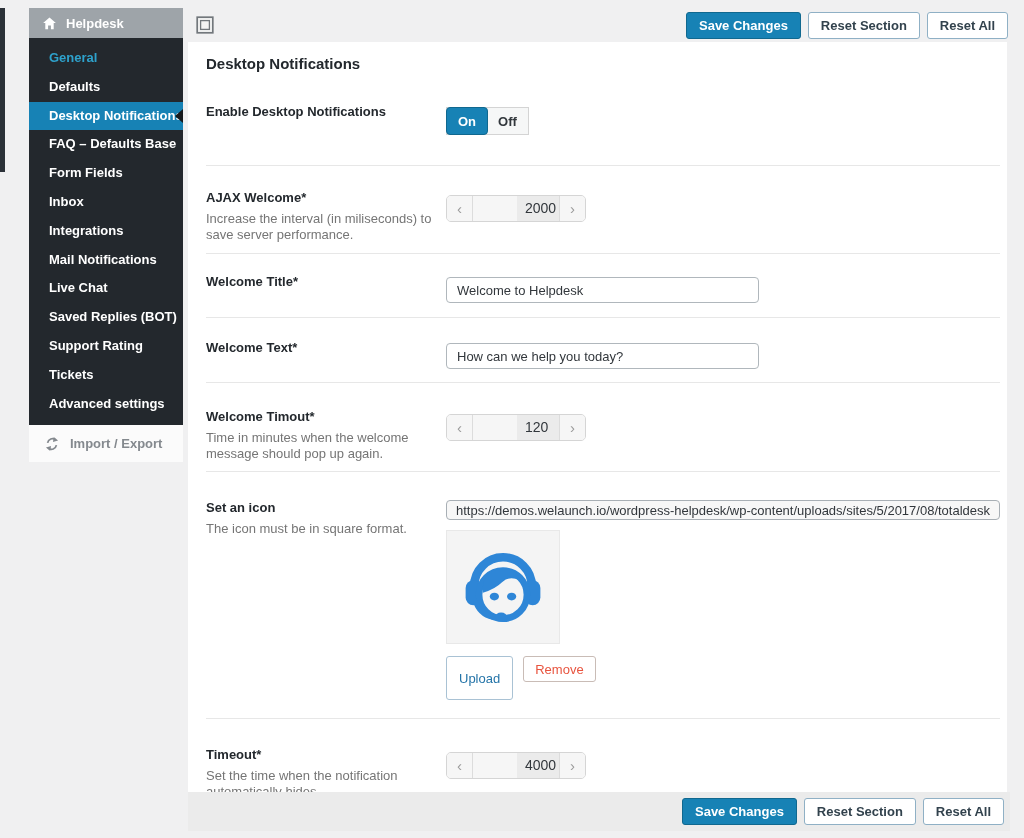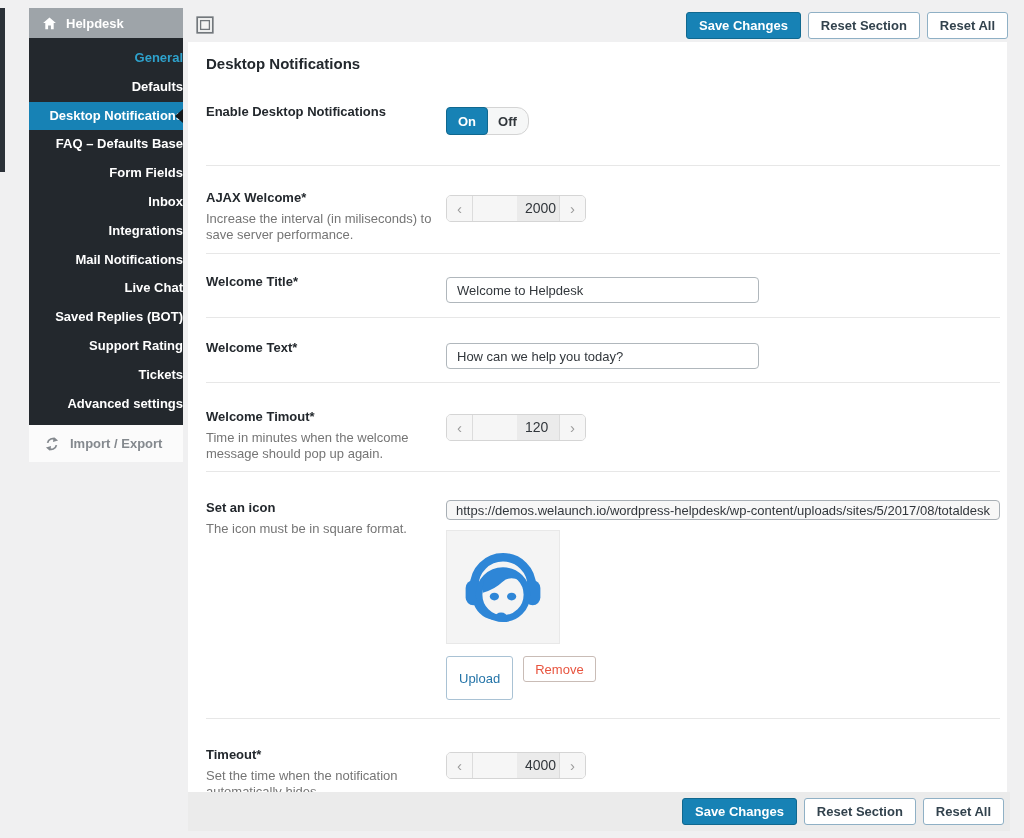--- a/index.html
+++ b/index.html
@@ -18,21 +18,21 @@
   
   .sidebar { position:absolute; left:5px; top:8px; width:154px;margin-left:24px; }
   .sb-header {
     height:30px; background:#9ea4a9; color:#fff;
     display:flex; align-items:center; gap:9px; padding-left:13px;
     font-weight:bold; font-size:13px;
   }
   .sb-menu { background:#23282d; padding:6px 0 7px; }
   .mi {
     position:relative; display:block; width:100%;
-    line-height:28.8px; padding-left:20px; text-align:right;
+    line-height:28.8px; padding-left:20px; text-align:left;
     color:#fff; font-size:13px; font-weight:600; cursor:pointer;
     background:transparent; border:0;
   }
   .mi.general { color:#2ea2cc; }
   .mi.active { background:#1782b5; color:#fff; }
   .mi.active .arrow {
     position:absolute; right:0; top:50%; margin-top:-7px;
     width:0; height:0;
     border-top:7px solid transparent; border-bottom:7px solid transparent;
     border-right:8px solid #16191c;
@@ -80,21 +80,21 @@
   
   .r-enable  { padding:32px 0 30px; }
   .r-ajax    { padding:24px 0 10px; }
   .r-wtitle  { padding:20px 0 14px; }
   .r-wtext   { padding:22px 0 13px; }
   .r-wtime   { padding:26px 0 9px;  }
   .r-icon    { padding:28px 0 18px; }
   .r-timeout { padding:28px 0 22px; }
 
   
-  .switch { display:inline-flex; border:1px solid #d4d4d4; border-radius:12px; background:#f6f7f7; margin-top:3px; }
+  .switch { display:inline-flex; border:1px solid #d4d4d4; border-radius:0; background:#f6f7f7; margin-top:3px; }
   .sw-on {
     background:#1782b5; border:1px solid #10688f; color:#fff;
     font-weight:bold; font-size:13px; padding:0 11px; height:28px;
     border-radius:4px; margin:-1px;
   }
   .sw-off {
     background:transparent; border:0; color:#32373c;
     font-weight:bold; font-size:13px; padding:0 11px; height:26px;
   }
 

